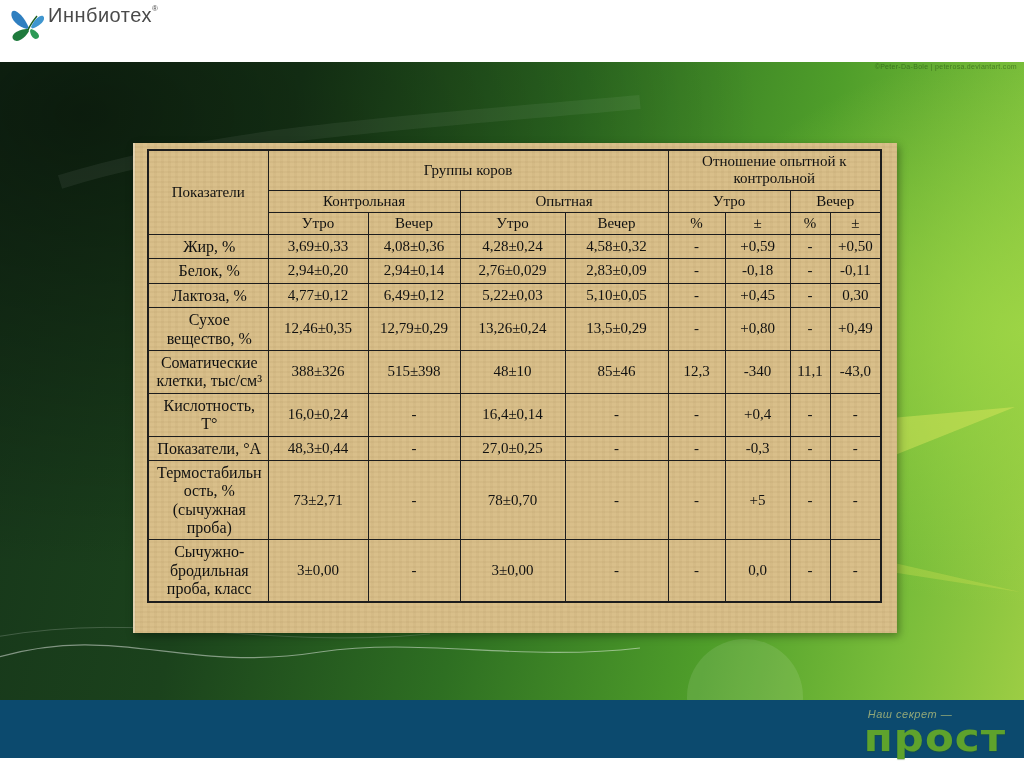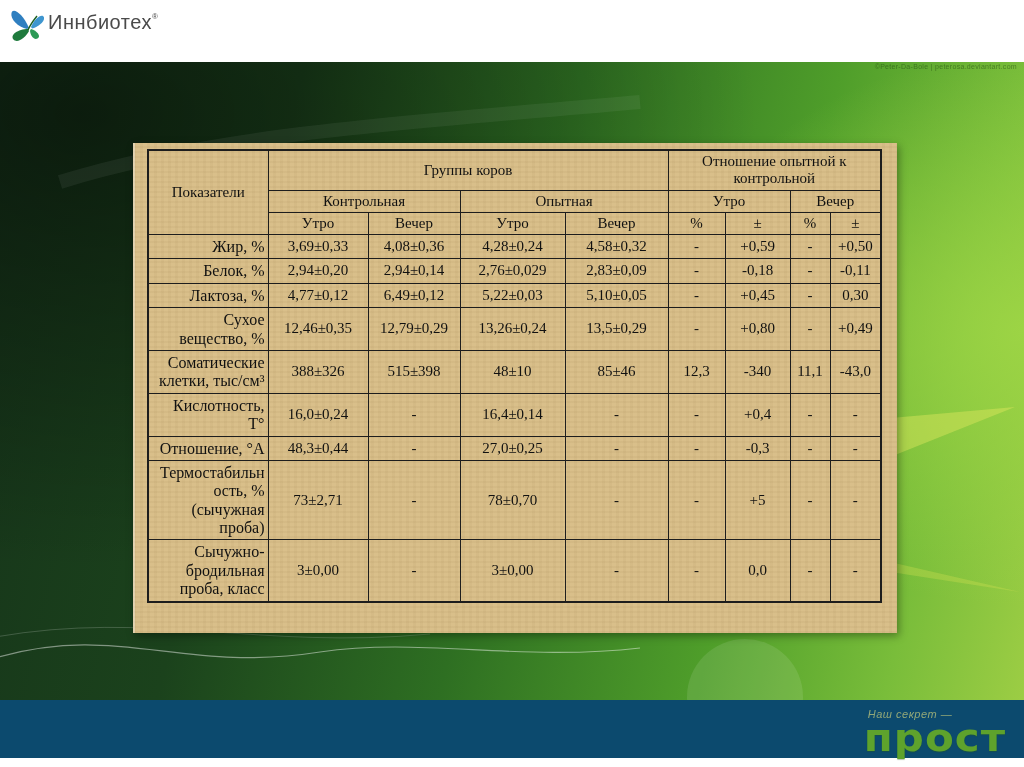--- a/index.html
+++ b/index.html
@@ -1,21 +1,21 @@
 <!DOCTYPE html>
 <html><head>
 <meta charset="utf-8">
 <style>
   * { margin:0; padding:0; box-sizing:border-box; }
   html,body { width:1024px; height:767px; overflow:hidden; background:#fff; }
   .slide { width:1024px; height:767px; position:relative; font-family:"Liberation Sans", sans-serif; }
 
   
   .top { height:62px; background:#ffffff; position:relative; }
-  .logo { position:absolute; left:8px; top:4px; display:flex; align-items:center; }
+  .logo { position:absolute; left:8px; top:4px; display:flex; align-items:flex-start; }
   .logo svg { display:block; }
   .logo-text { font-size:20px; color:#4a4a4a; letter-spacing:.5px; margin-left:-4px; margin-bottom:6px; }
   .logo-reg { font-size:8px; color:#4a4a4a; vertical-align:top; margin-bottom:18px; }
   .title { position:absolute; left:50%; top:50%; transform:translate(-48%,-50%); 
            font-size:22px; font-weight:700; color:#77a13e; letter-spacing:.3px; white-space:nowrap; }
 
   
   .body {
     height:638px; position:relative; overflow:hidden;
     background:
@@ -35,21 +35,21 @@
       #d9bf8a;
     box-shadow: inset 2px 0 0 rgba(255,255,255,.35), 2px 3px 8px rgba(0,0,0,.35);
     padding:6px 14px 40px 14px;
   }
   table {
     border-collapse:collapse; table-layout:fixed; width:733px; height:444px;
     font-family:"Liberation Serif", serif; font-size:15px; color:#111; line-height:1.15;
   }
   th, td { border:1px solid #1d1d1d; padding:2px 3px; font-weight:normal; text-align:center; vertical-align:middle; }
   table { border:2px solid #1d1d1d; }
-  td.lbl { text-align:right; padding-left:5px; font-size:16px; overflow-wrap:anywhere; vertical-align:top; padding-top:3px; }
+  td.lbl { text-align:center; padding-left:5px; font-size:16px; overflow-wrap:anywhere; vertical-align:top; padding-top:3px; }
   thead th { vertical-align:middle; }
 
   
   .foot { height:58px; background:#0c4a6e; position:relative; }
   .brand { position:absolute; right:18px; top:8px; text-align:left; }
   .tagline { font-size:11px; font-style:italic; color:#93a878; letter-spacing:.5px; margin-left:4px; }
   .brandname { font-size:42px; font-weight:700; line-height:.95; color:#5ea22c; letter-spacing:1px;
                font-family:"DejaVu Sans", sans-serif; transform:scaleY(.92); transform-origin:top left;
                text-shadow:0 1px 1px rgba(40,90,15,.35); }
 </style>
@@ -184,21 +184,21 @@
             <td>16,0±0,24</td>
             <td>-</td>
             <td>16,4±0,14</td>
             <td>-</td>
             <td>-</td>
             <td>+0,4</td>
             <td>-</td>
             <td>-</td>
           </tr>
           <tr>
-            <td class="lbl">Отношение, °А</td>
+            <td class="lbl">Показатели, °А</td>
             <td>48,3±0,44</td>
             <td>-</td>
             <td>27,0±0,25</td>
             <td>-</td>
             <td>-</td>
             <td>-0,3</td>
             <td>-</td>
             <td>-</td>
           </tr>
           <tr>

